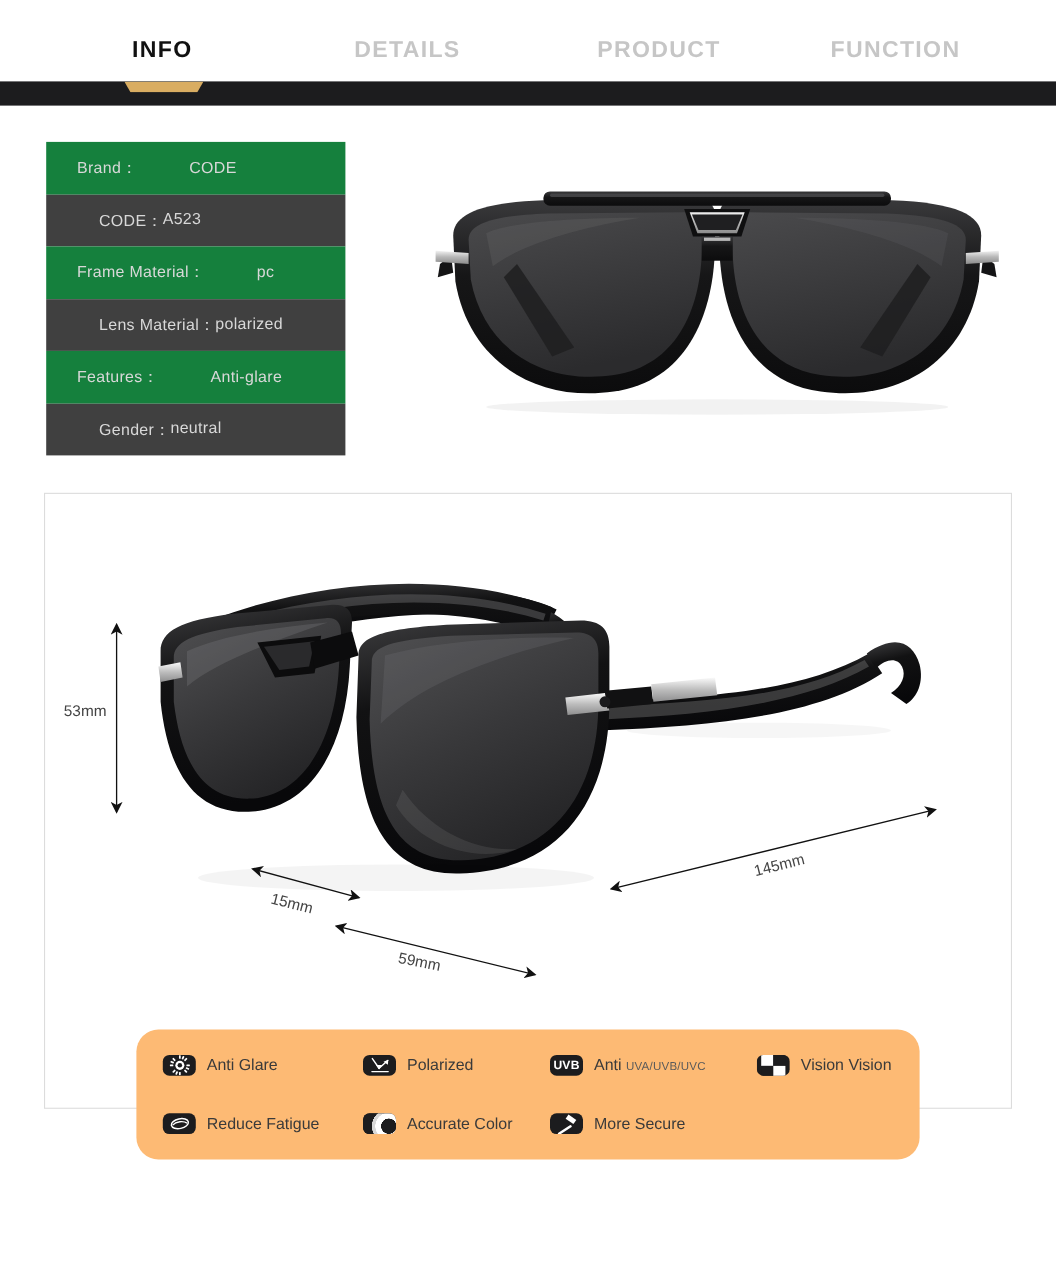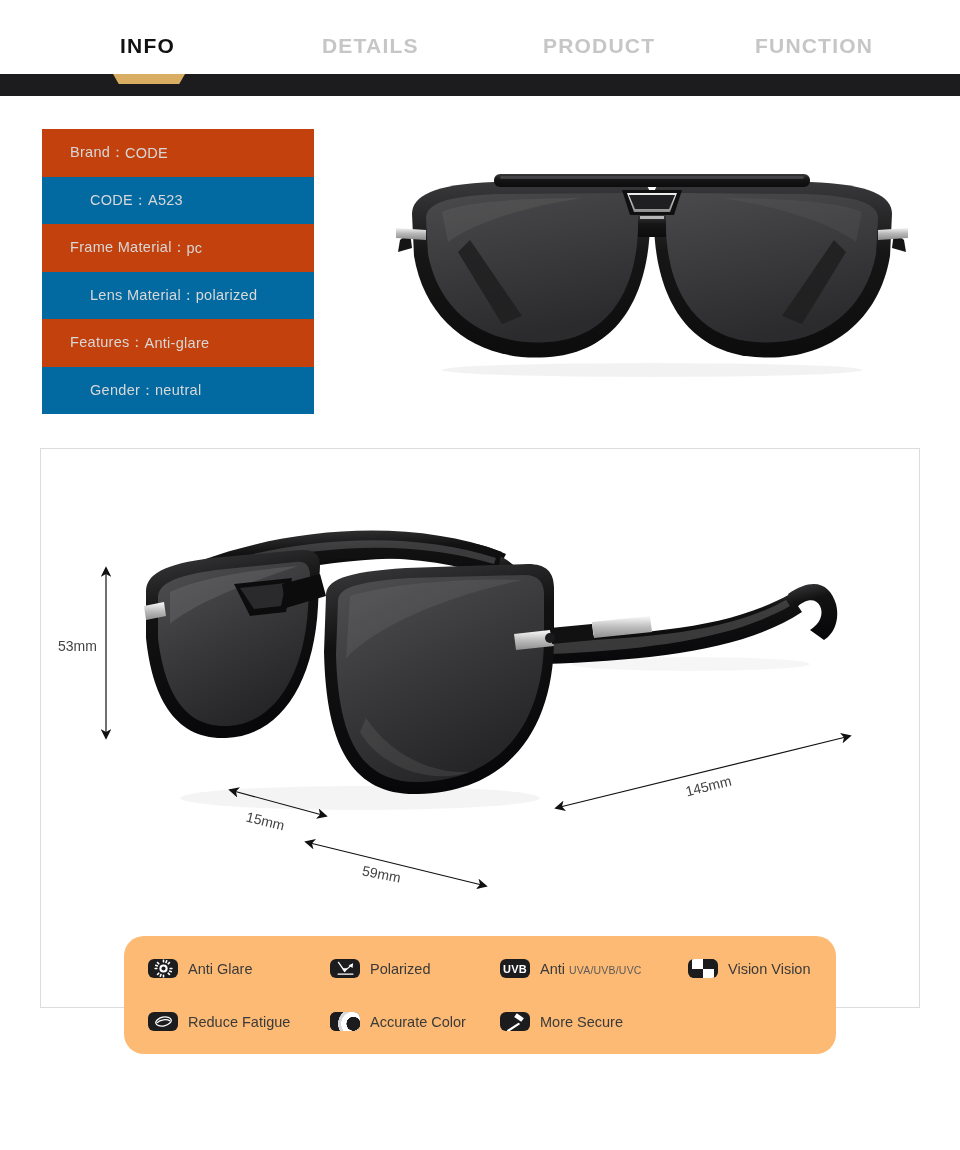--- a/index.html
+++ b/index.html
@@ -71,22 +71,22 @@
   }
   .spec-row {
     height: 47.5px;
     display: flex;
     align-items: center;
     padding-left: 28px;
     color: #d8d8d8;
     font-size: 14.5px;
     letter-spacing: 0.3px;
   }
-  .spec-row.odd  { background: #c2410c; }
-  .spec-row.even { background: #0369a1; padding-left: 48px; }
+  .spec-row.odd  { background: #15803d; gap: 47px; }
+  .spec-row.even { background: #404040; padding-left: 48px; }
   .spec-label { white-space: pre; }
   .spec-value { white-space: pre; }
 
   
   .hero-img {
     position: absolute;
     top: 160px;
     left: 382px;
     width: 540px;
     height: 225px;

